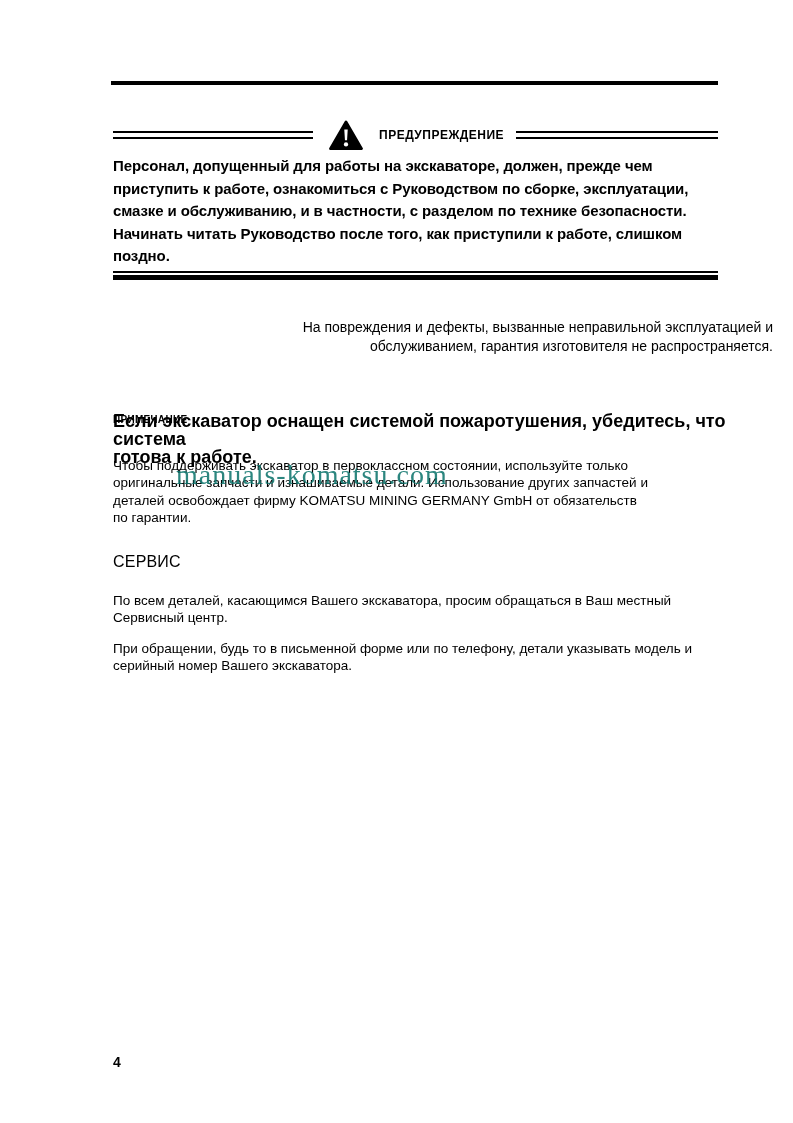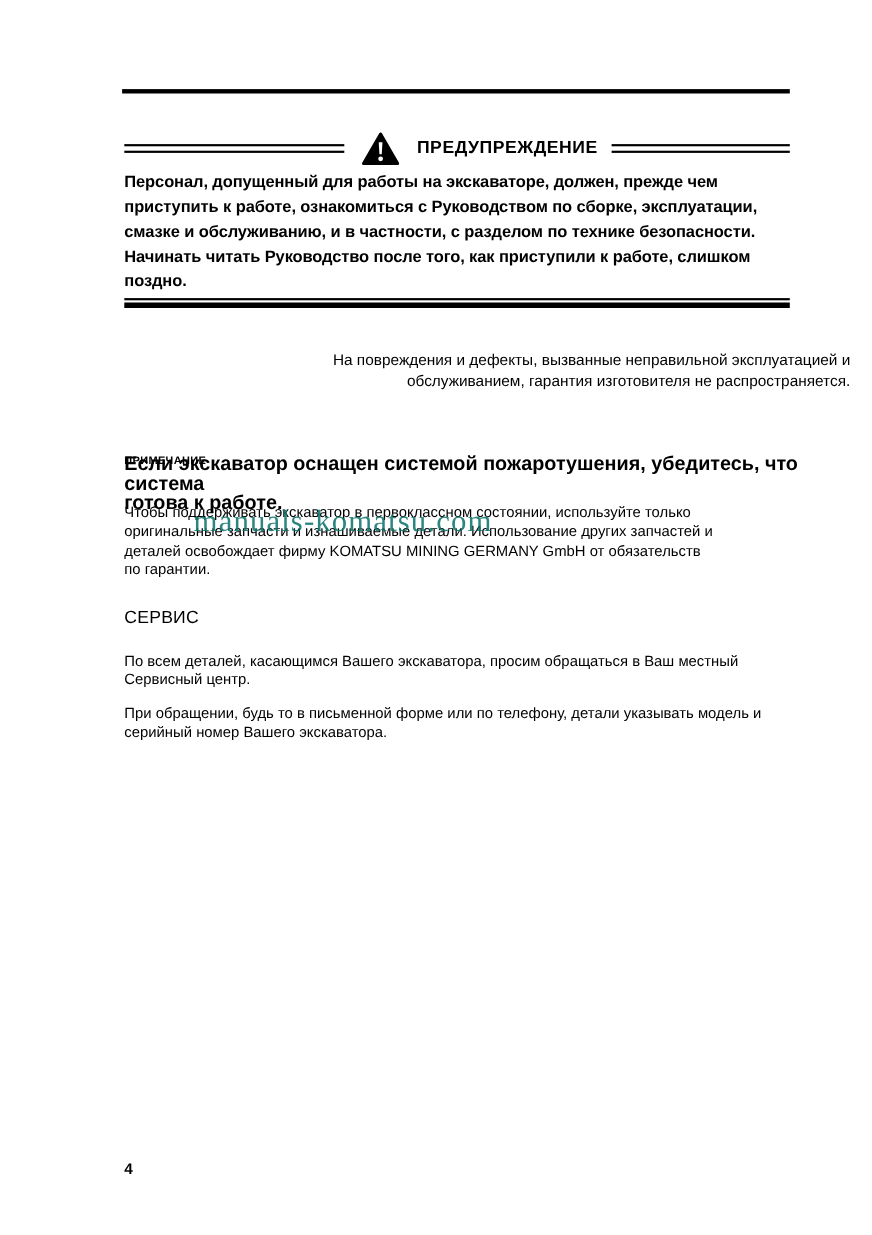--- a/index.html
+++ b/index.html
@@ -20,21 +20,21 @@
   
   .warn-header {
     left:113px; top:118px; width:605px; height:34px;
     display:flex; align-items:center;
   }
   .dbl-line { height:4px; border-top:2px solid #000; border-bottom:2px solid #000; }
   .dbl-line.left  { width:200px; }
   .dbl-line.right { flex:1; }
   .warn-icon { margin:0 16px 0 16px; display:flex; align-items:center; }
   .warn-title {
-    font-size:16px; font-weight:bold; letter-spacing:0.5px;
+    font-size:12px; font-weight:bold; letter-spacing:0.5px;
     margin-right:12px; white-space:nowrap;
   }
 
   
   .warn-text {
     left:113px; top:155px; width:680px;
     font-size:15px; font-weight:bold; line-height:22.5px;
     white-space:pre-line; letter-spacing:-0.1px;
   }
 

